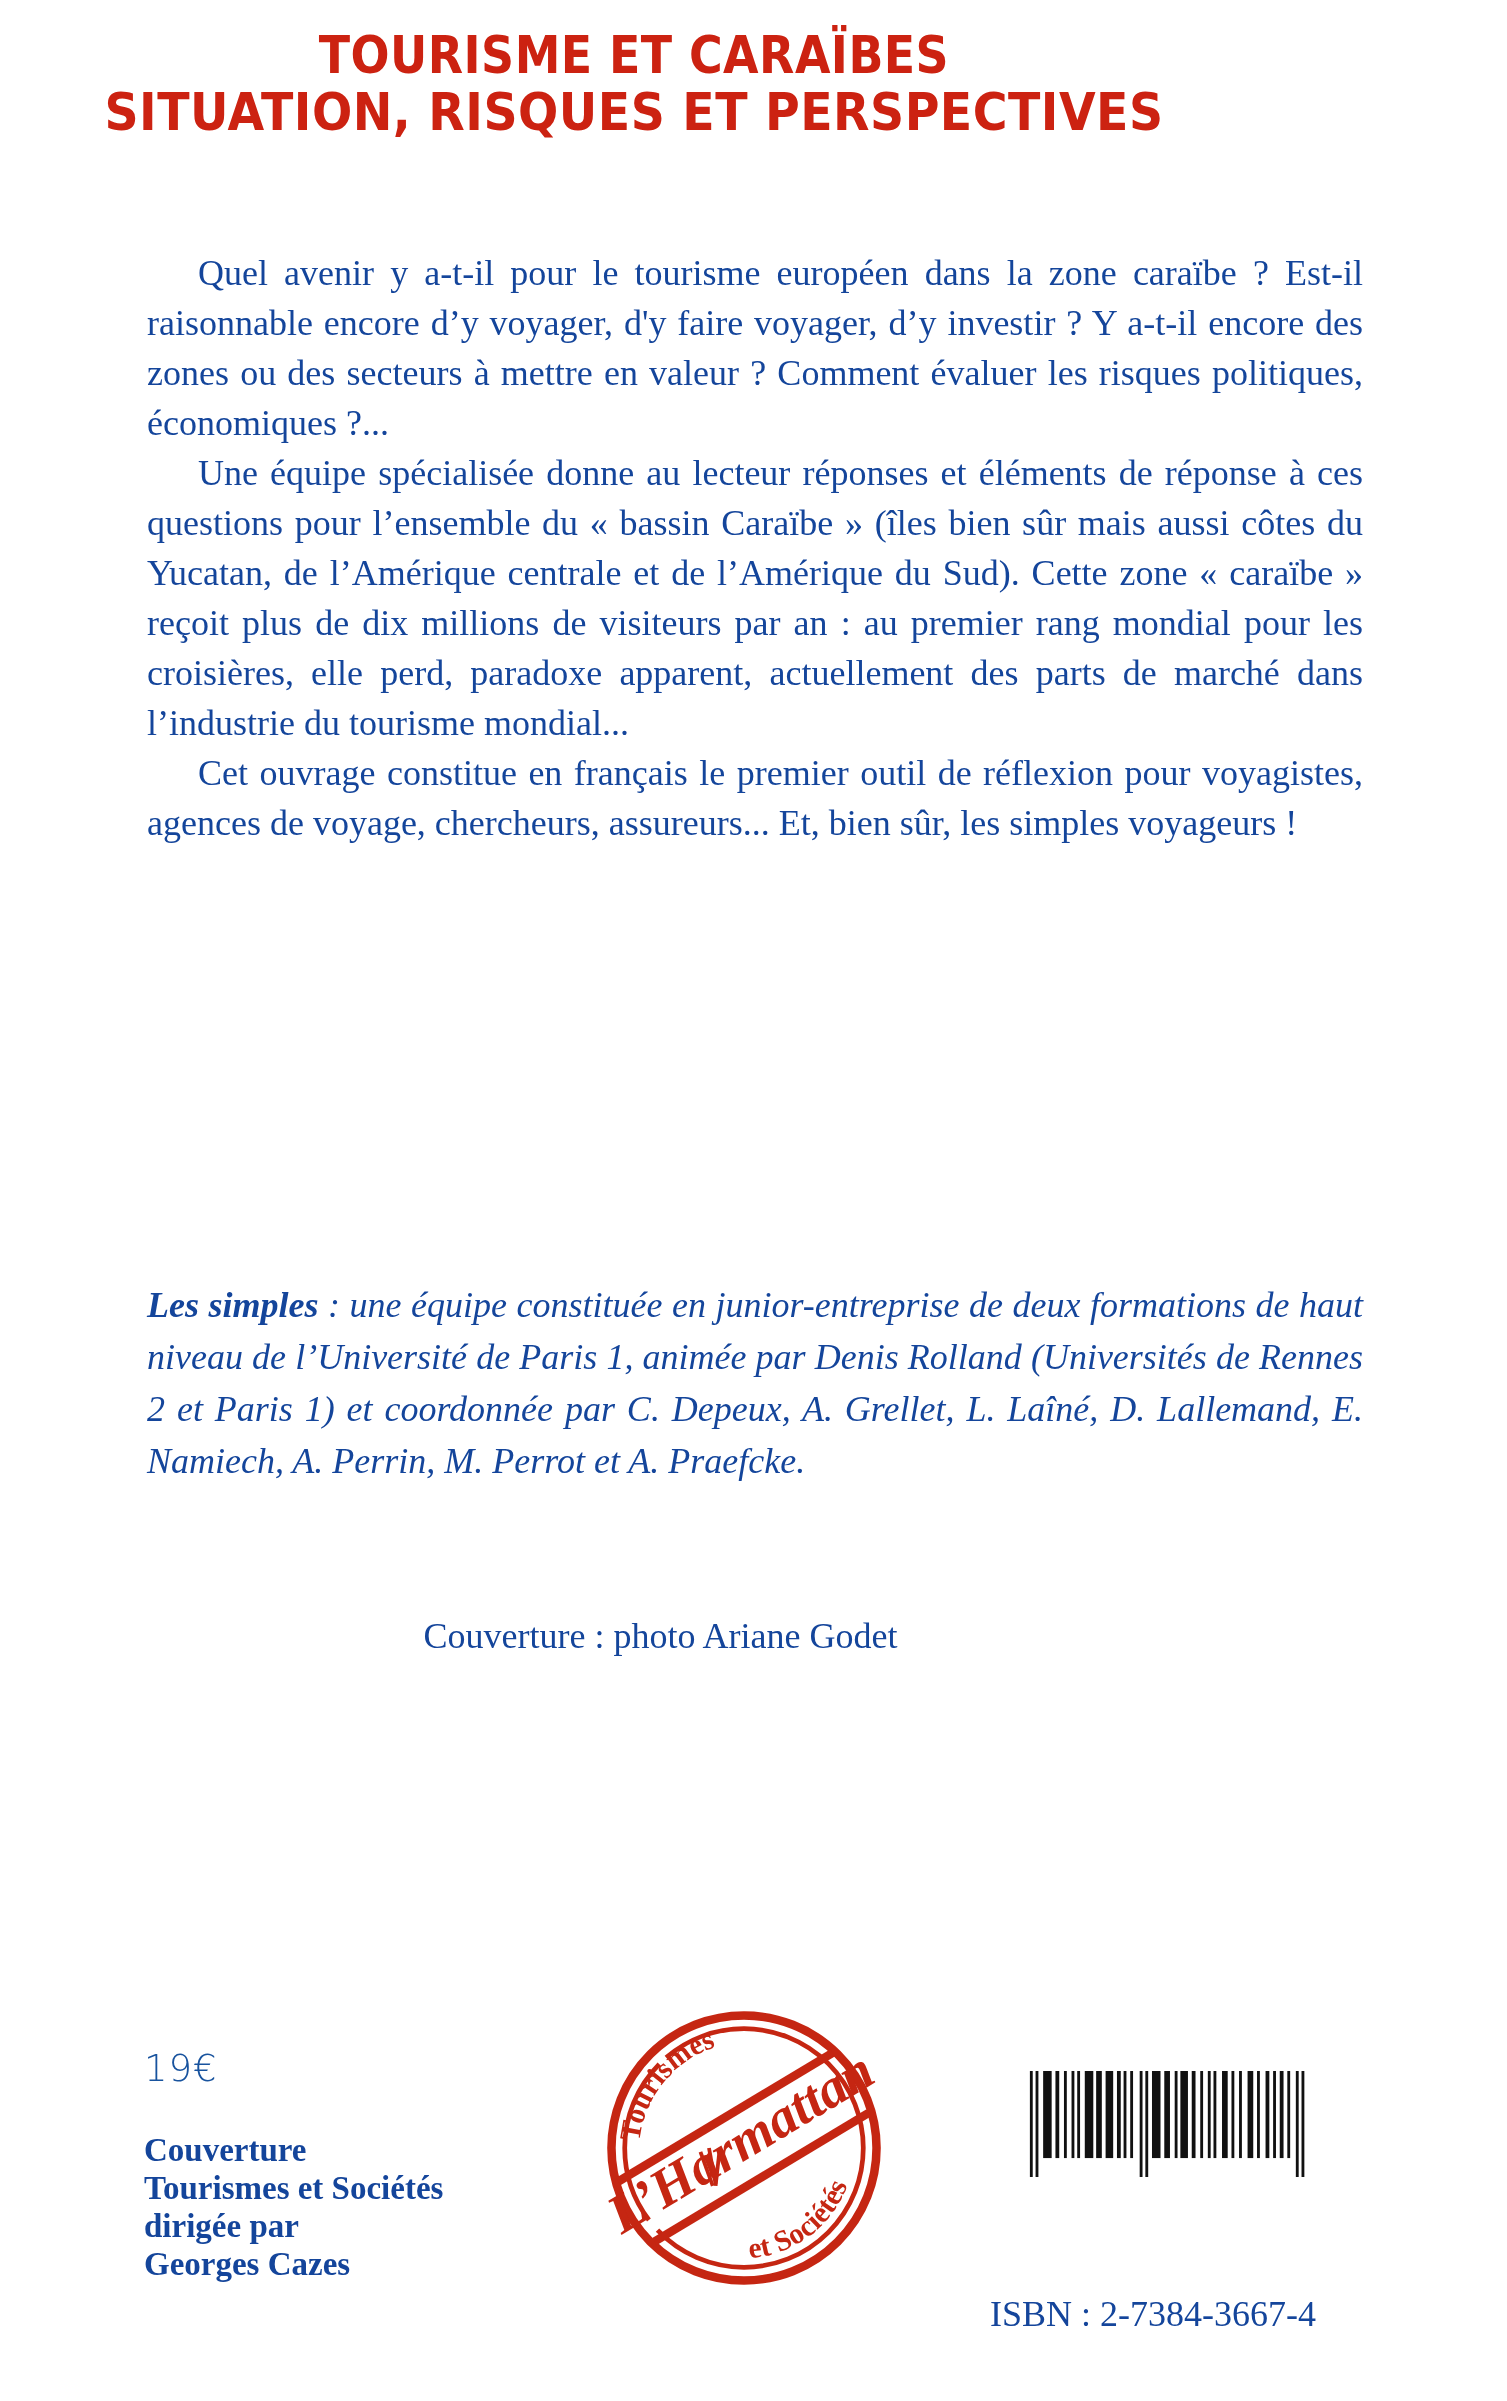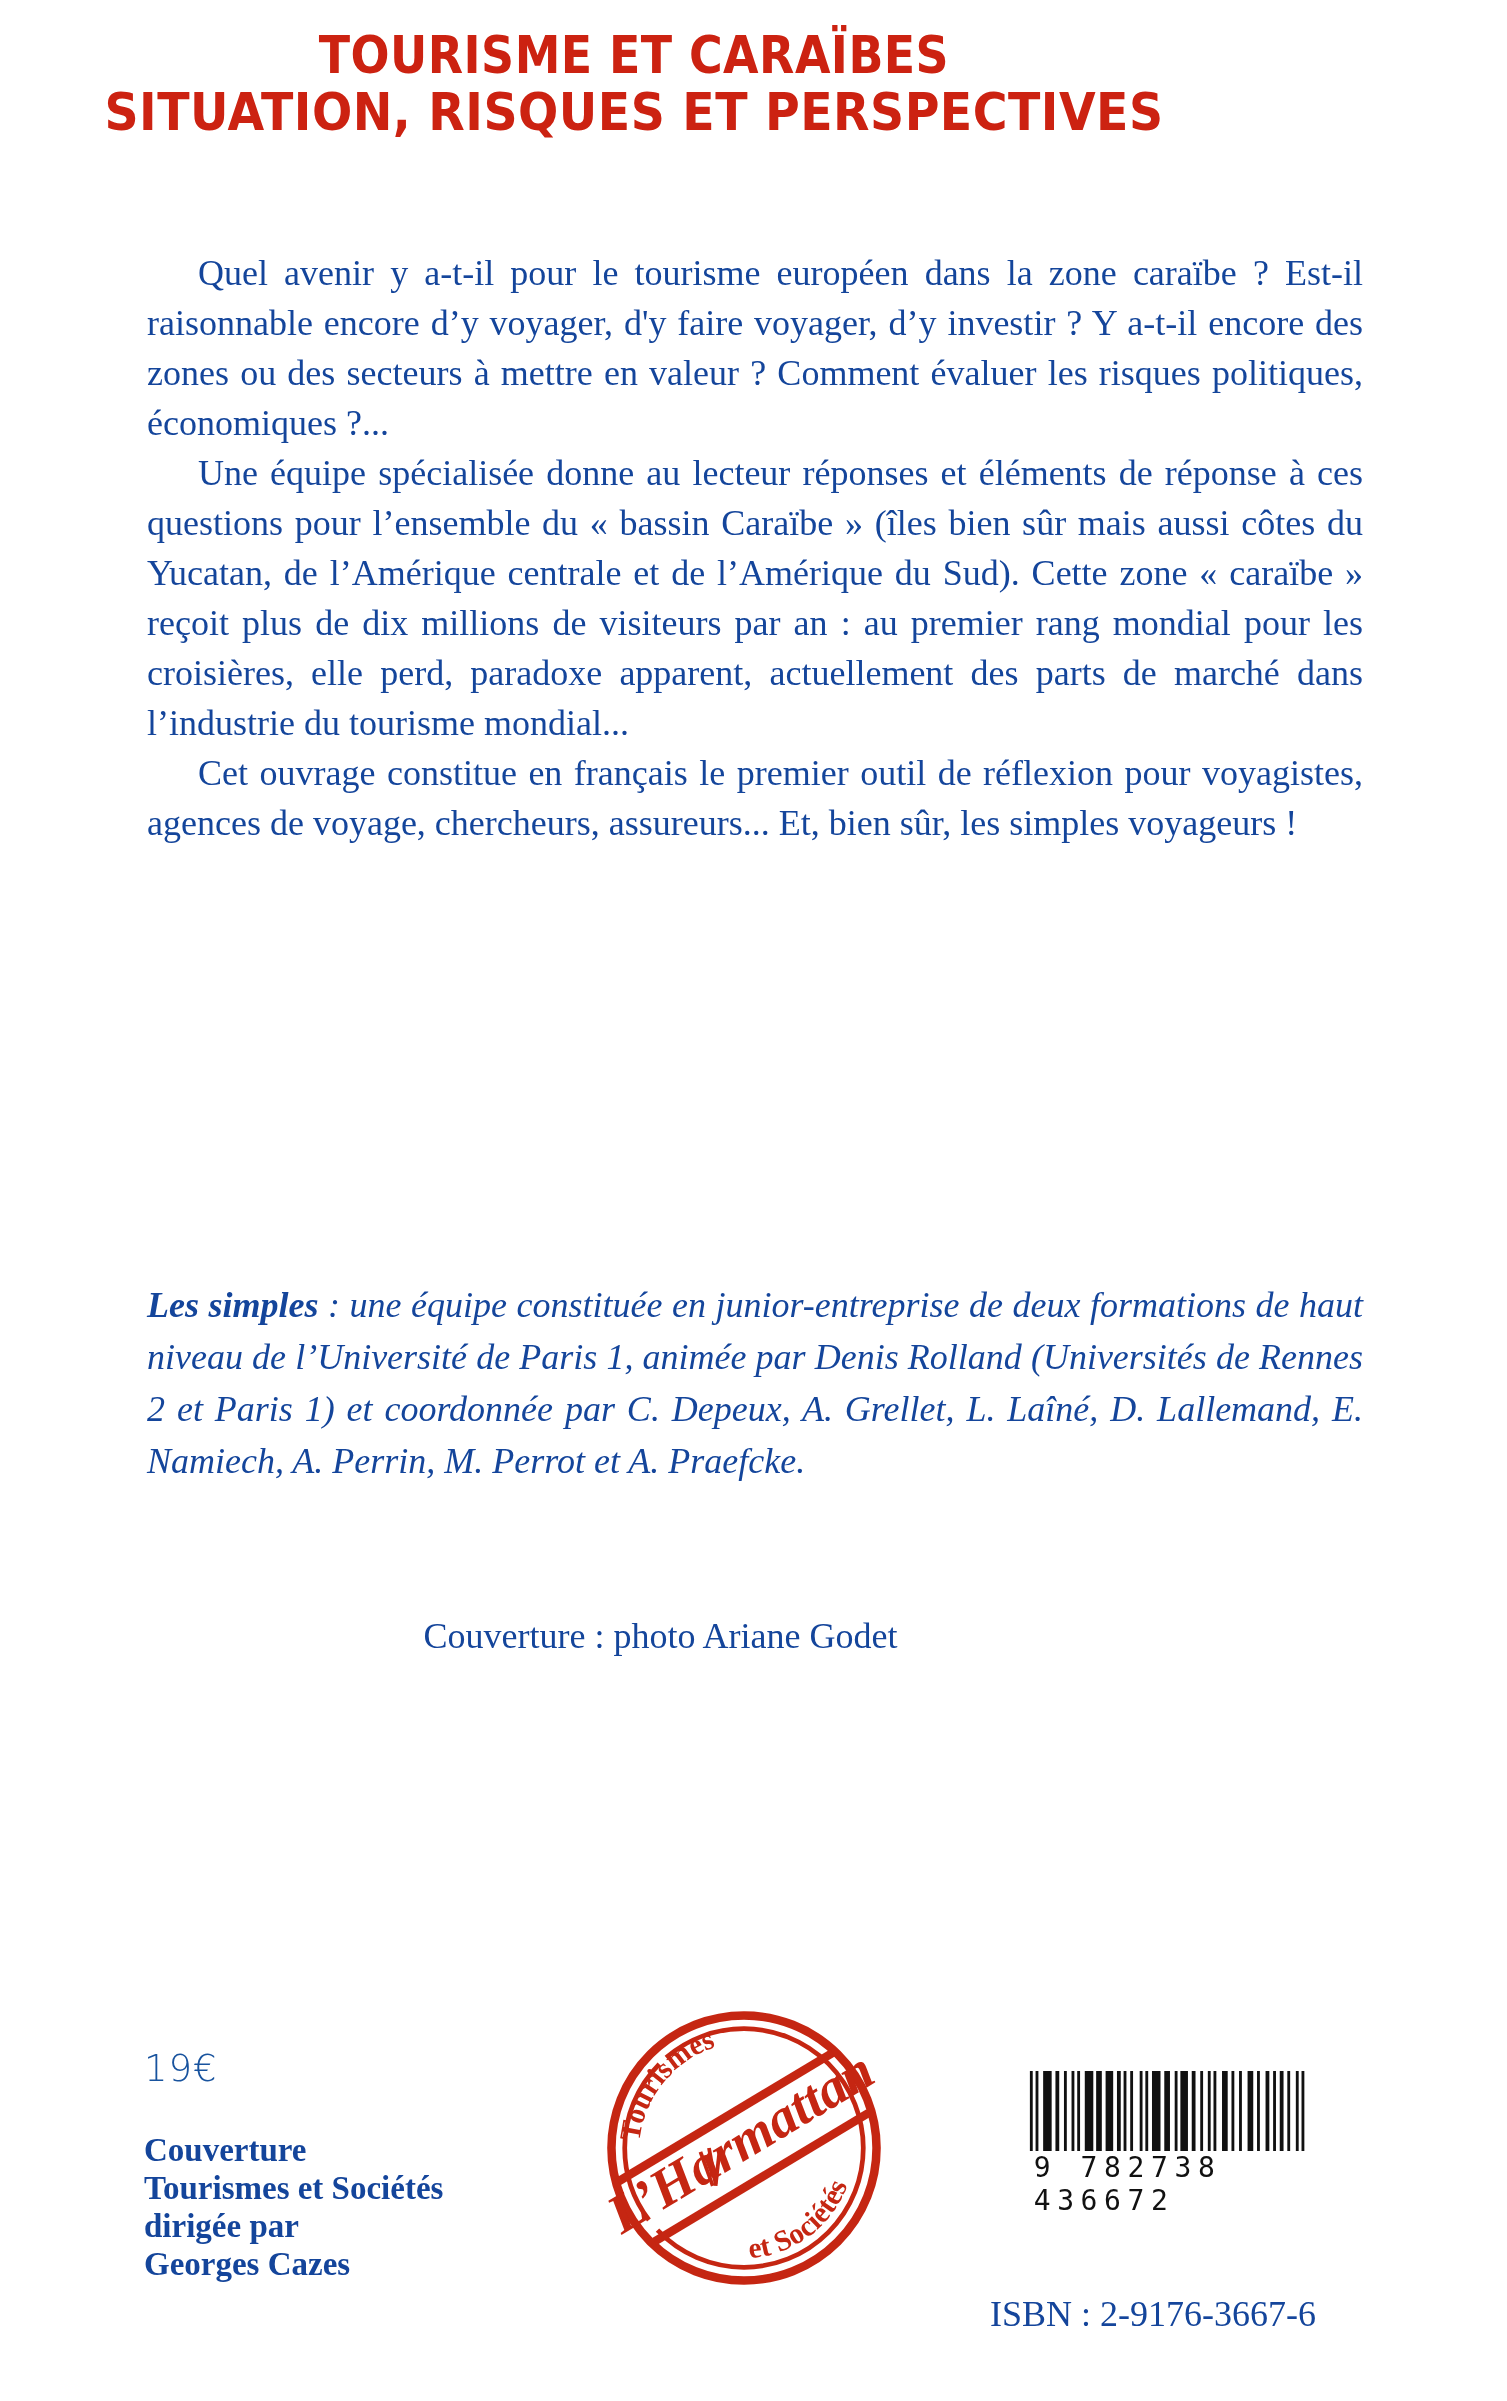--- a/index.html
+++ b/index.html
@@ -252,17 +252,16 @@
       <rect x="232" y="0" width="6" height="92"></rect>
       <rect x="242" y="0" width="3" height="92"></rect>
       <rect x="251" y="0" width="4" height="92"></rect>
       <rect x="259" y="0" width="3" height="92"></rect>
       <rect x="266" y="0" width="4" height="92"></rect>
       <rect x="274" y="0" width="3" height="92"></rect>
       <rect x="283" y="0" width="3" height="112"></rect>
       <rect x="289" y="0" width="3" height="112"></rect>
     </g>
   </svg>
-  <div id="barcode-digits">9 782738 436672</div>
-</div>
-
-<div id="isbn">ISBN : 2-9176-3667-6</div>
+</div>
+
+<div id="isbn">ISBN : 2-7384-3667-4</div>
 
 
 </body></html>

